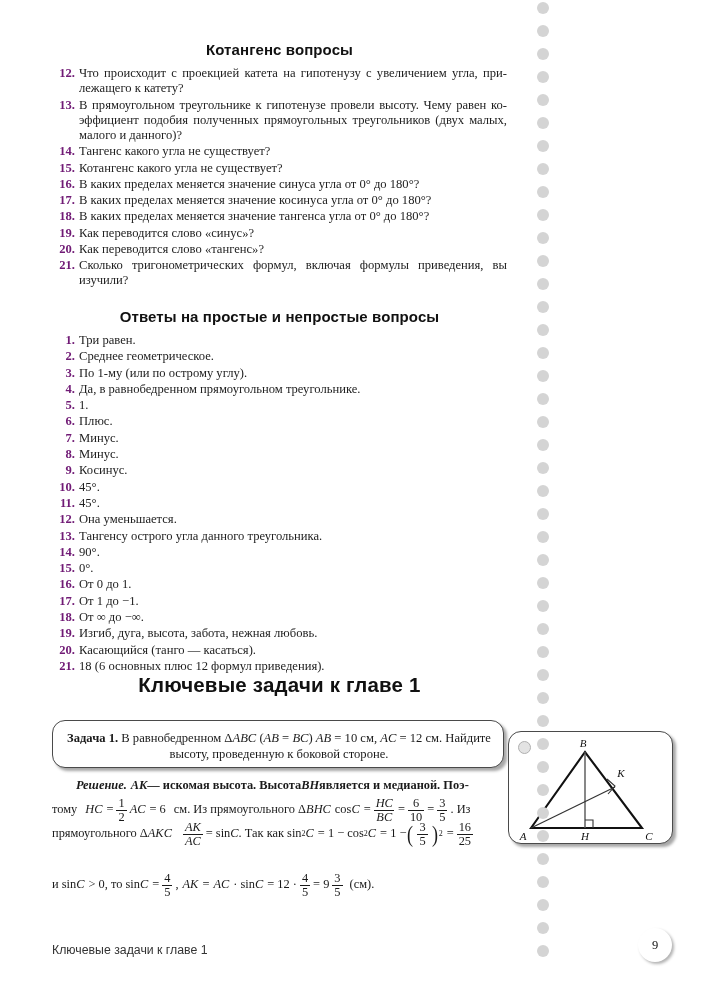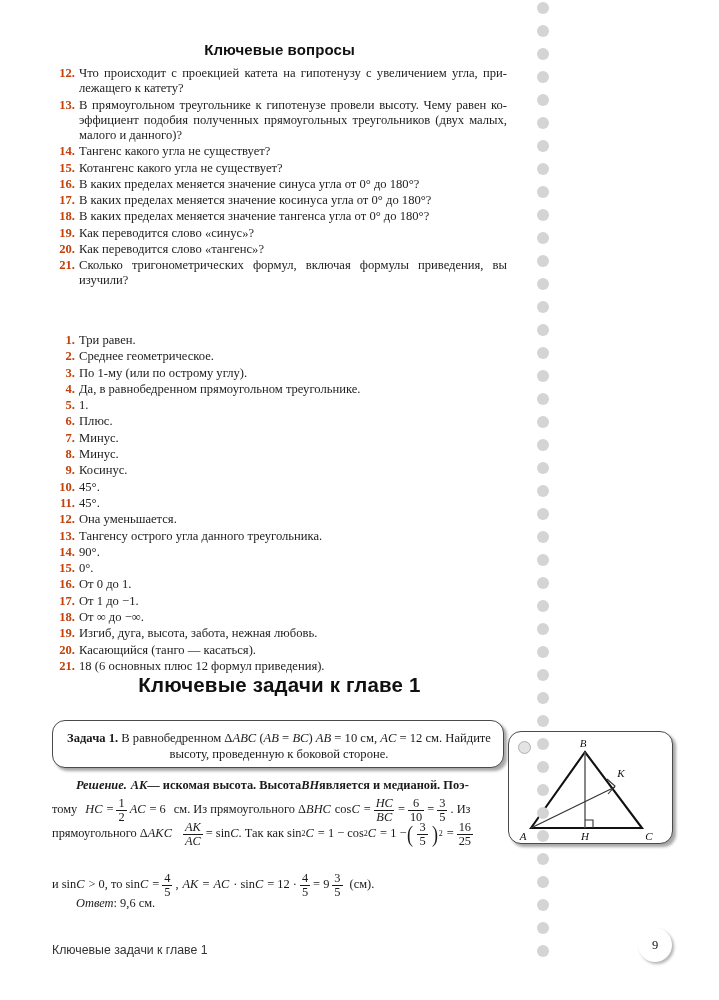--- a/index.html
+++ b/index.html
@@ -76,21 +76,21 @@
     margin: 0 0 1.1px 0;
     color: #222;
   }
   ol.qlist li .num {
     flex: 0 0 auto;
     width: 23px;
     text-align: right;
     font-weight: bold;
     font-family: "Liberation Serif", serif;
     padding-right: 4px;
-    color: #c2410c;
+    color: #701a75;
   }
   ol.qlist li .txt {
     flex: 1 1 auto;
     text-align: justify;
     text-justify: inter-word;
     hyphens: manual;
   }
   ol.qlist.answers li .txt { text-align: left; }
 
   
@@ -192,21 +192,21 @@
     font-family: "Liberation Serif", serif;
     font-size: 12.5px;
     color: #111;
   }
 </style>
 </head>
 <body>
 
 <div id="page">
 
-  <div class="section-title" style="position:absolute; left:52px; top:41px; width:455px;">Ключевые вопросы</div>
+  <div class="section-title" style="position:absolute; left:52px; top:41px; width:455px;">Котангенс вопросы</div>
 
   <ol class="qlist" id="hard-questions" style="position:absolute; left:52px; top:66px; width:455px;">
       <li>
         <span class="num">12.</span>
         <span class="txt">Что происходит с проекцией катета на гипотенузу с увеличением угла, при-лежащего к катету?</span>
       </li>
       <li>
         <span class="num">13.</span>
         <span class="txt">В прямоугольном треугольнике к гипотенузе провели высоту. Чему равен ко-эффициент подобия полученных прямоугольных треугольников (двух малых, малого и данного)?</span>
       </li>
@@ -237,20 +237,21 @@
       <li>
         <span class="num">20.</span>
         <span class="txt">Как переводится слово «тангенс»?</span>
       </li>
       <li>
         <span class="num">21.</span>
         <span class="txt">Сколько тригонометрических формул, включая формулы приведения, вы изучили?</span>
       </li>
     </ol>
 
+  <div class="section-title" style="position:absolute; left:52px; top:308px; width:455px;">Ответы на простые и непростые вопросы</div>
 
   <ol class="qlist answers" id="answers-list" style="position:absolute; left:52px; top:333px; width:455px;">
       <li>
         <span class="num">1.</span>
         <span class="txt">Три равен.</span>
       </li>
       <li>
         <span class="num">2.</span>
         <span class="txt">Среднее геометрическое.</span>
       </li>
@@ -461,26 +462,20 @@
       <span>= 9</span>
       <span class="frac">
         <span class="nu">3</span>
         <span class="de">5</span>
       </span>
       <span class="sp"></span>
         <span>(см).</span>
     </div>
   </div>
 
-  <div class="solution" style="top:897px;">
-    <div class="sol-line" style="padding-left:24px;">
-      <span class="ital">Ответ</span>
-        <span>: 9,6 см.</span>
-    </div>
-  </div>
 
   <div class="footer-text" style="top:943px;">Ключевые задачи к главе 1</div>
 
 </div>
 
 <div class="figure-box" style="left:508px; top:731px; width:165px; height:113px;">
   <div class="figure-hole"></div>
   <svg width="165" height="113" viewBox="0 0 165 113" style="position:absolute; left:0; top:0;">
 
     <polygon points="22,96 76,20 133,96" fill="none" stroke="#111" stroke-width="2.1"></polygon>

